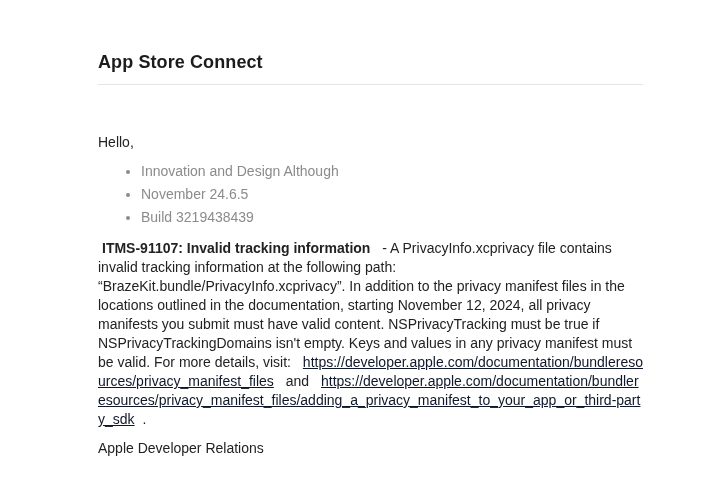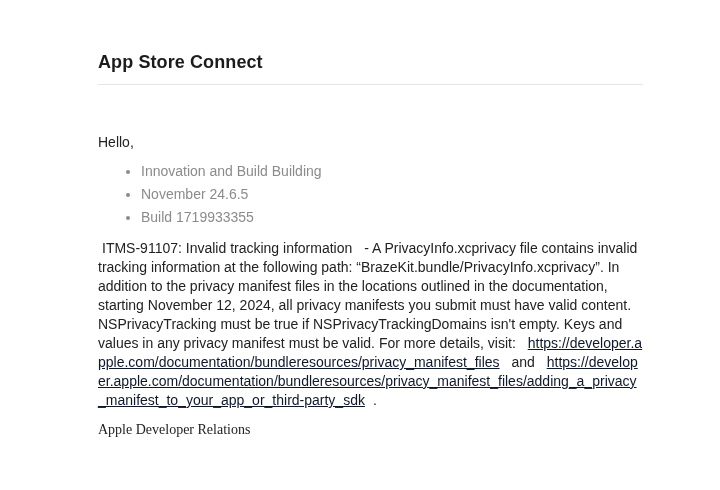--- a/index.html
+++ b/index.html
@@ -41,50 +41,49 @@
   }
   ul.app-details {
     list-style: disc;
     margin: 0 0 12px 0;
     padding-left: 39px;
     color: #8b8b8b;
   }
   ul.app-details li {
     line-height: 19px;
   }
-  .bold { font-weight: 400; }
+  .bold { font-weight: 700; }
   a.link {
     color: #0f172a;
     text-decoration: underline;
     word-break: break-all;
   }
   .signature {
     margin-top: 17px;
-    font-family: Liberation Serif, serif;
   }
 </style>
 </head>
 <body>
 
 <div class="page">
   <div class="content">
 
     <div class="header-title">App Store Connect</div>
 
     <hr class="header-divider">
 
     <div class="email-body">
 
       <p>Hello,</p>
 
 
       <ul class="app-details">
-        <li>Innovation and Build Building</li>
+        <li>Innovation and Design Although</li>
         <li>November 24.6.5</li>
-        <li>Build 1719933355</li>
+        <li>Build 3219438439</li>
       </ul>
 
 
       <p><span class="bold">ITMS-91107: Invalid tracking information</span><span> - A PrivacyInfo.xcprivacy file contains invalid tracking information at the following path: “BrazeKit.bundle/PrivacyInfo.xcprivacy”. In addition to the privacy manifest files in the locations outlined in the documentation, starting November 12, 2024, all privacy manifests you submit must have valid content. NSPrivacyTracking must be true if NSPrivacyTrackingDomains isn't empty. Keys and values in any privacy manifest must be valid. For more details, visit: </span><a class="link" href="#">https://developer.apple.com/documentation/bundleresources/privacy_manifest_files</a><span> and </span><a class="link" href="#">https://developer.apple.com/documentation/bundleresources/privacy_manifest_files/adding_a_privacy_manifest_to_your_app_or_third-party_sdk</a><span>.</span></p>
 
       <p class="signature">Apple Developer Relations</p>
 
     </div>
   </div>
 </div>

